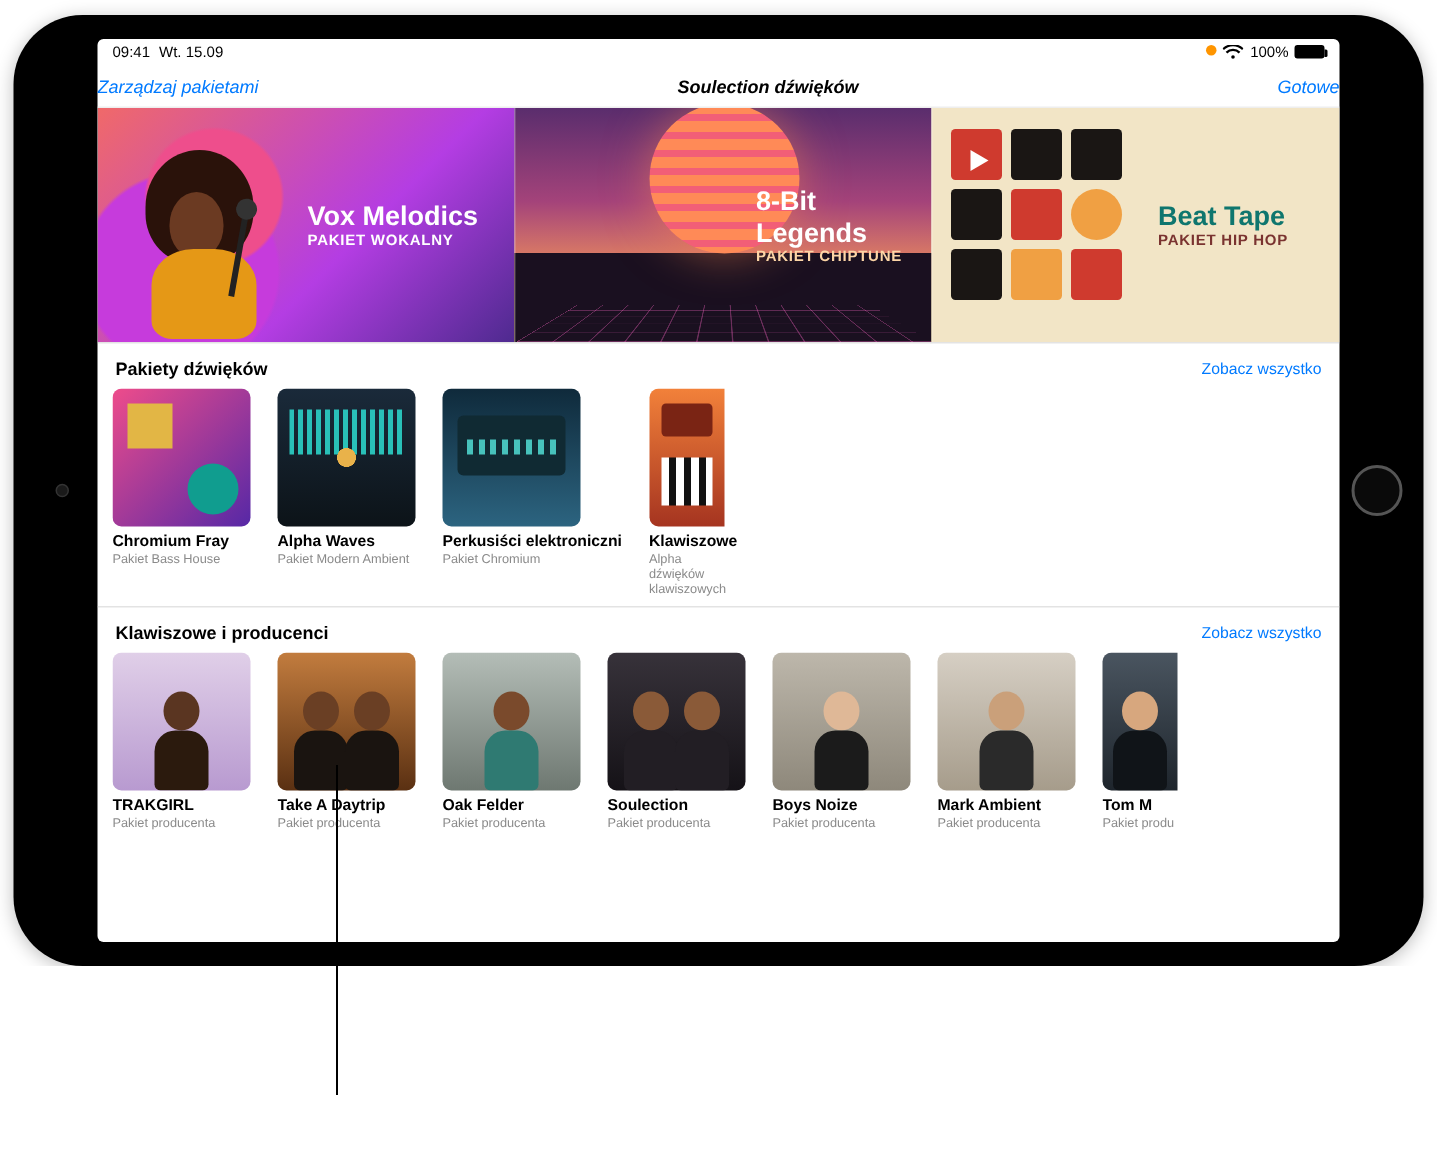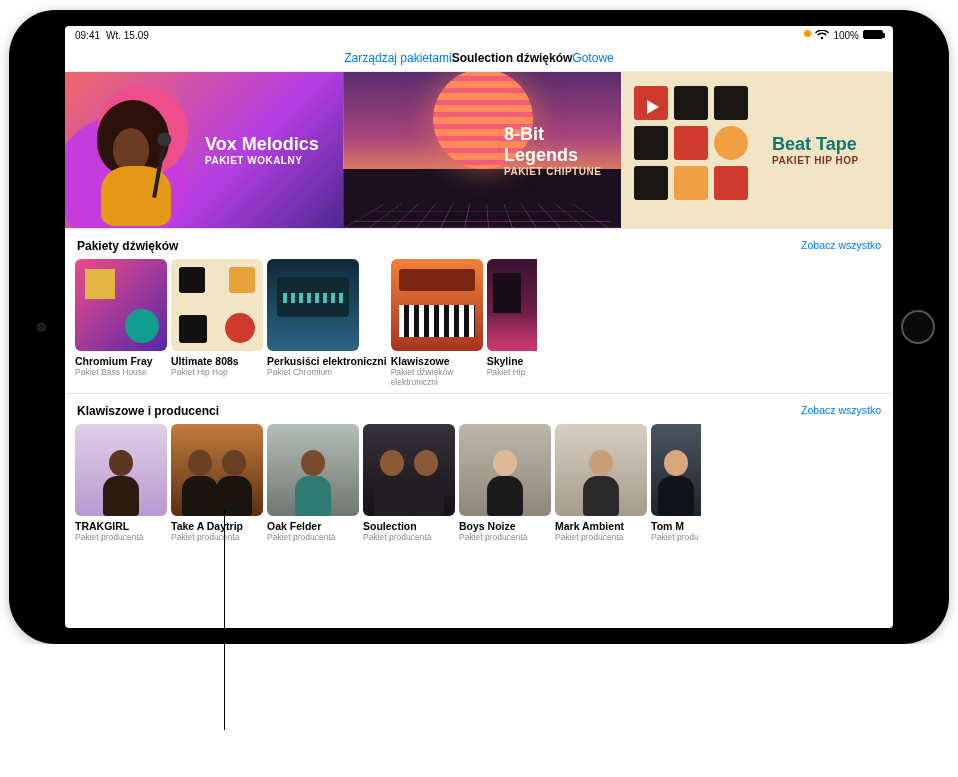--- a/index.html
+++ b/index.html
@@ -65,24 +65,25 @@
     position: relative; background: #000;
   }
   .battery-icon::after {
     content: ""; position: absolute; right: -3px; top: 2px; width: 2px; height: 5px;
     background: #000; border-radius: 0 1px 1px 0;
   }
   .nav-bar {
     height: 28px;
     display: flex;
     align-items: center;
-    justify-content: center;
-    padding: 0 12px;
+    justify-content: space-between;
+    padding: 0 0;
     font-size: 12px;
     border-bottom: 1px solid #eee;
+    font-style: italic;
   }
   .nav-link { color: #007aff; cursor: pointer; }
   .nav-title { font-weight: 600; color: #000; }
   .content { flex: 1; overflow: hidden; }
 
   
   .hero-row {
     display: flex;
     gap: 0;
     height: 156px;
@@ -176,26 +177,26 @@
   .geo .sq.r5{left:44px;top:46px;width:34px;height:34px;background:#cf3a2e;}
   .geo .sq.r6{left:84px;top:46px;width:34px;height:34px;background:#f0a043;border-radius:50%;}
   .geo .sq.r7{left:4px;top:86px;width:34px;height:34px;background:#1a1614;}
   .geo .sq.r8{left:44px;top:86px;width:34px;height:34px;background:#f0a043;}
   .geo .sq.r9{left:84px;top:86px;width:34px;height:34px;background:#cf3a2e;}
   .geo .play{position:absolute;left:13px;top:14px;border-left:12px solid #fff;border-top:7px solid transparent;border-bottom:7px solid transparent;}
 
   
   .section { padding: 6px 10px; border-top:1px solid #e3e3e3; }
   .section-head {
-    display:flex; justify-content:space-between; align-items:flex-start;
+    display:flex; justify-content:space-between; align-items:center;
     padding: 4px 2px 6px;
   }
   .section-title { font-size:12px; font-weight:700; color:#000; }
   .see-all { font-size:10.5px; color:#007aff; cursor:pointer; }
-  .h-scroll { display:flex; gap:4px; overflow:hidden; }
+  .h-scroll { display:flex; gap:18px; overflow:hidden; }
   .tile { flex:0 0 92px; cursor:pointer; }
   .tile:last-child { flex:0 0 50px; }
   .thumb {
     width:92px; height:92px; border-radius:6px;
     position:relative; overflow:hidden;
   }
   .tile:last-child .thumb { width:50px; border-radius:6px 0 0 6px;}
   .tile-title { font-size:10.5px; font-weight:600; color:#000; margin-top:4px; white-space:nowrap; overflow:hidden; text-overflow:ellipsis;}
   .tile-sub { font-size:8.5px; color:#8a8a8a; line-height:1.2;}
 
@@ -336,41 +337,33 @@
           <span class="section-title">Pakiety dźwięków</span>
           <span class="see-all">Zobacz wszystko</span>
         </div>
         <div class="h-scroll">
           <div class="tile">
             <div class="thumb th-a"></div>
             <div class="tile-title">Chromium Fray</div>
             <div class="tile-sub">Pakiet Bass House</div>
           </div>
           <div class="tile">
-            <div class="thumb th-d">
-                <div class="x1"></div>
-                <div class="x2"></div>
-              </div>
-            <div class="tile-title">Ultimate 808s</div>
-            <div class="tile-sub">Pakiet Hip Hop</div>
+            <div class="thumb th-b"></div>
+            <div class="tile-title">Alpha Waves</div>
+            <div class="tile-sub">Pakiet Modern Ambient</div>
           </div>
           <div class="tile">
             <div class="thumb th-e"></div>
             <div class="tile-title">Perkusiści elektroniczni</div>
             <div class="tile-sub">Pakiet Chromium</div>
           </div>
           <div class="tile">
             <div class="thumb th-f"></div>
             <div class="tile-title">Klawiszowe</div>
-            <div class="tile-sub">Pakiet dźwięków elektroniczni</div>
-          </div>
-          <div class="tile">
-            <div class="thumb th-g"></div>
-            <div class="tile-title">Skyline</div>
-            <div class="tile-sub">Pakiet Hip</div>
+            <div class="tile-sub">Alpha dźwięków klawiszowych</div>
           </div>
         </div>
       </div>
 
       <div class="section">
         <div class="section-head">
           <span class="section-title">Klawiszowe i producenci</span>
           <span class="see-all">Zobacz wszystko</span>
         </div>
         <div class="h-scroll">

